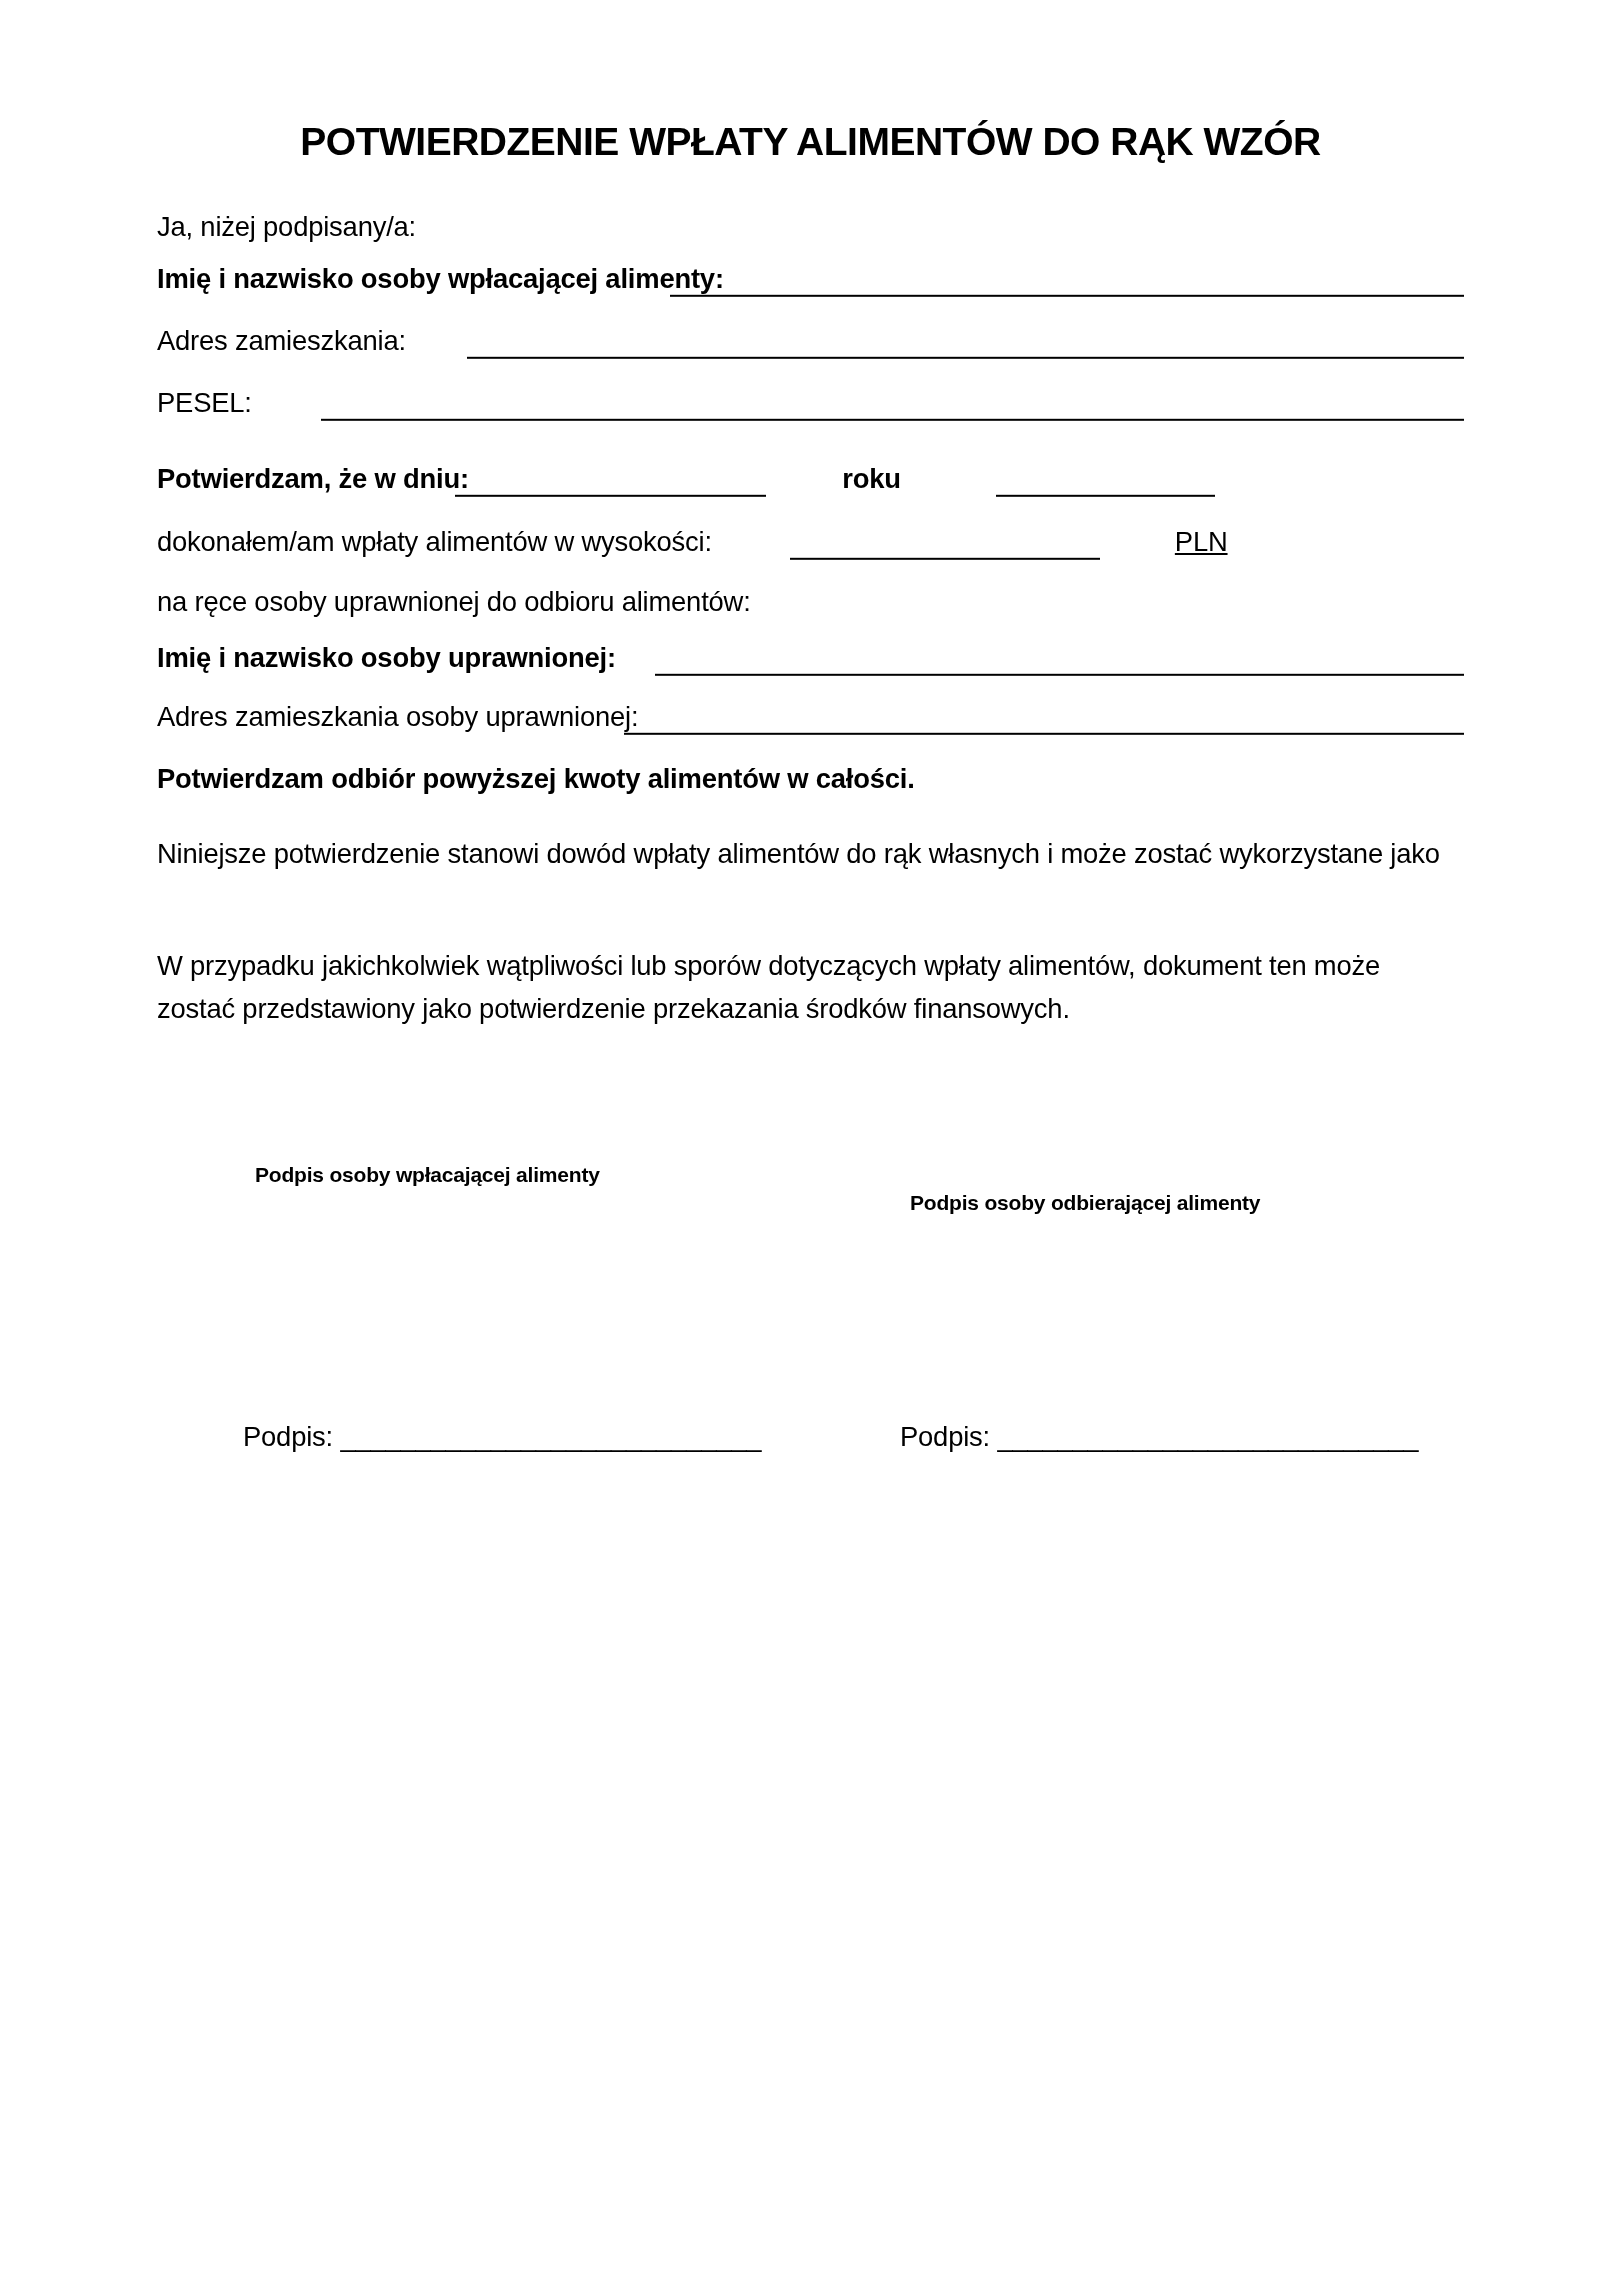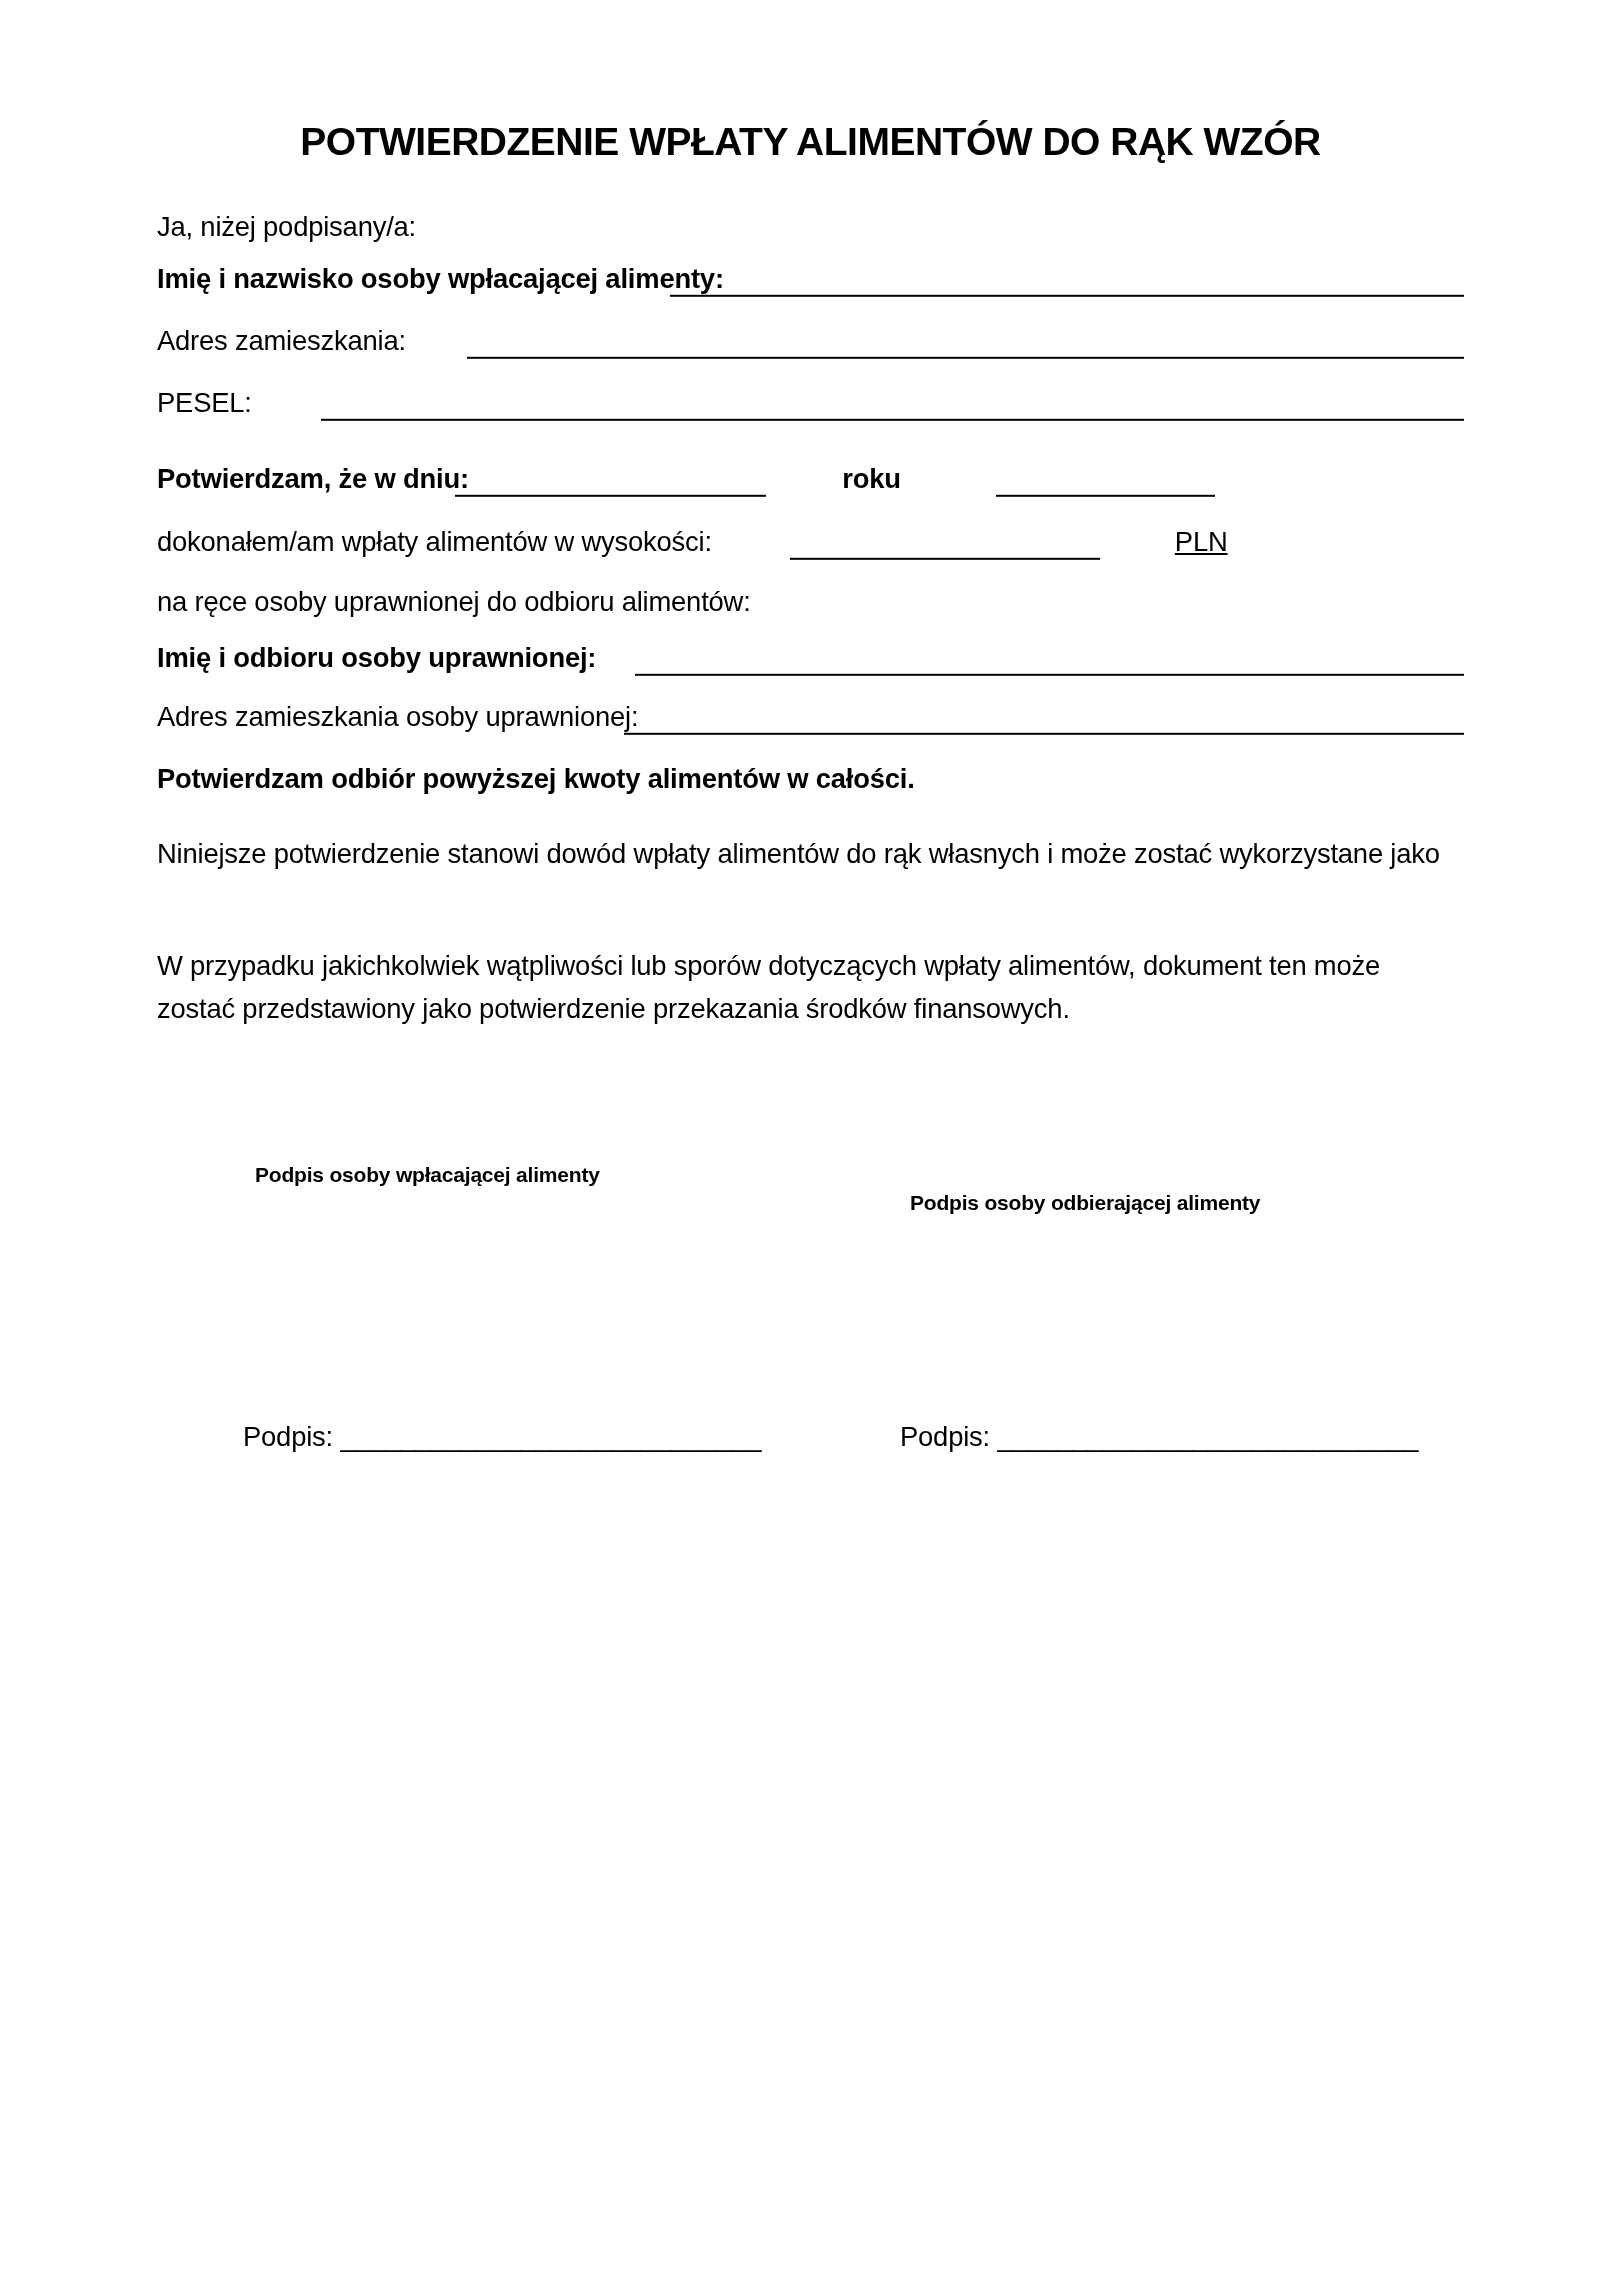--- a/index.html
+++ b/index.html
@@ -102,21 +102,21 @@
     <span>dokonałem/am wpłaty alimentów w wysokości:</span>
     <span class="uline" style="width: 310px; margin-left: 78px;"></span>
     <span style="margin-left: 75px; text-decoration: underline;">PLN</span>
   </div>
 
   <div class="row" style="top: 586px;">
     <span>na ręce osoby uprawnionej do odbioru alimentów:</span>
   </div>
 
   <div class="row" style="top: 642px;">
-    <span class="b">Imię i odbioru osoby uprawnionej:</span>
+    <span class="b">Imię i nazwisko osoby uprawnionej:</span>
     <span class="uline fill" style="margin-left: 39px;"></span>
   </div>
 
   <div class="row" style="top: 701px; justify-content: center;">
     <span>Adres zamieszkania osoby uprawnionej:</span>
     <span class="uline fill" style="margin-left: -14.7px;"></span>
   </div>
 
   <div class="row" style="top: 763px;">
     <span class="b">Potwierdzam odbiór powyższej kwoty alimentów w całości.</span>

